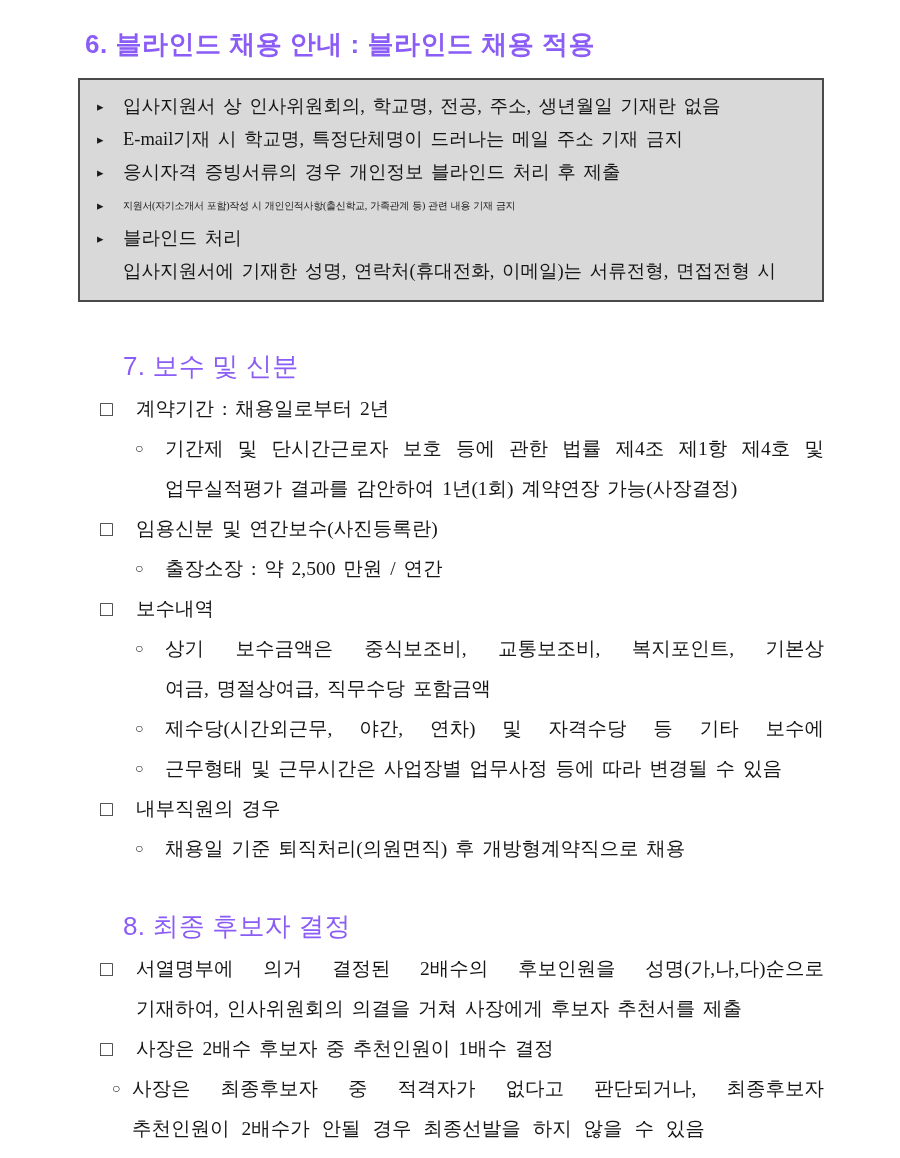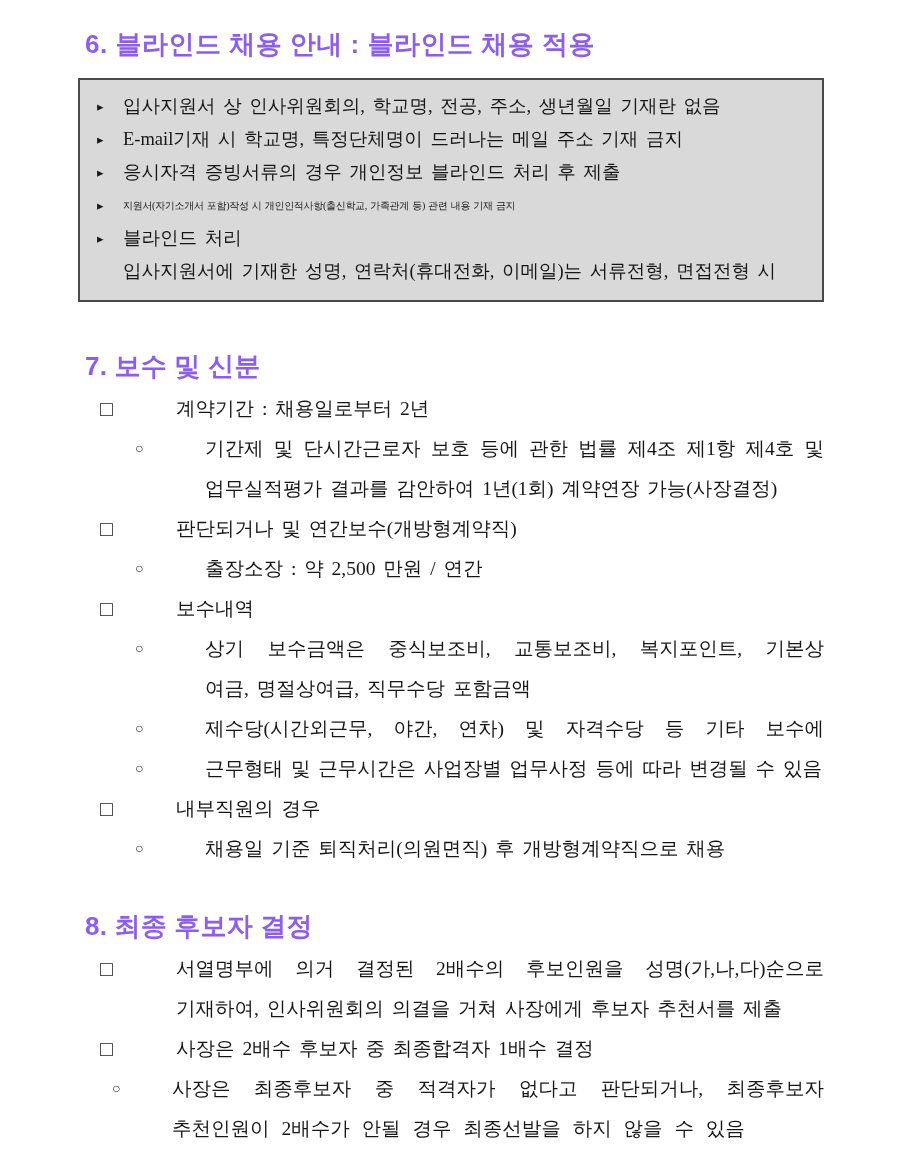--- a/index.html
+++ b/index.html
@@ -19,21 +19,21 @@
 
   .heading {
     font-family: "Liberation Sans", "DejaVu Sans", sans-serif;
     font-size: 26px;
     line-height: 28px;
     margin: 0;
     letter-spacing: 0.5px;
     color: #8b5cf6;
   }
   .h-medium { font-weight: 600; }
-  .h-heavy  { font-weight: 700; letter-spacing: 0.2px; }
+  .h-heavy  { font-weight: 400; letter-spacing: 0.2px; margin-left: 38px; }
 
   
   .graybox {
     margin-top: 20px;
     margin-left: -7px;
     width: 746px;
     box-sizing: border-box;
     background: #d9d9d9;
     border: 2px solid #4a4a4a;
     padding: 10px 16px 12px 14px;
@@ -60,21 +60,21 @@
   
   .items { margin-top: 9px; }
   .row { display: flex; align-items: flex-start; font-size: 19.5px; }
   .row .marker { flex: none; line-height: 40px; color: #1c1c1c; }
   .lvl1 { padding-left: 15px; }
   .lvl1 .marker { width: 36px; font-size: 21px; }
   .lvl2 { padding-left: 50px; }
   .lvl2 .marker { width: 30px; font-size: 14px; }
   .lvl2.tight { padding-left: 27px; }
   .lvl2.tight .marker { width: 20px; }
-  .lines { flex: 1; min-width: 0; margin-left: 40px; }
+  .lines { flex: 1; min-width: 0; }
   .line { line-height: 40px; word-spacing: 3px; }
   .line.stretch { text-align: justify; text-align-last: justify; }
   .line.wide { word-spacing: 7px; }
 </style>
 </head>
 <body>
 
 <div class="page">
 
   <section class="sec sec6">
@@ -129,21 +129,21 @@
         <span class="marker">○</span>
         <div class="lines">
           <div class="line stretch">기간제 및 단시간근로자 보호 등에 관한 법률 제4조 제1항 제4호 및</div>
           <div class="line">업무실적평가 결과를 감안하여 1년(1회) 계약연장 가능(사장결정)</div>
         </div>
       </div>
 
       <div class="row lvl1">
         <span class="marker">□</span>
         <div class="lines">
-            <div class="line">판단되거나 및 연간보수(개방형계약직)</div>
+            <div class="line">임용신분 및 연간보수(사진등록란)</div>
           </div>
       </div>
 
       <div class="row lvl2">
         <span class="marker">○</span>
         <div class="lines">
             <div class="line">출장소장 : 약 2,500 만원 / 연간</div>
           </div>
       </div>
 
@@ -201,21 +201,21 @@
         <span class="marker">□</span>
         <div class="lines">
           <div class="line stretch">서열명부에 의거 결정된 2배수의 후보인원을 성명(가,나,다)순으로</div>
           <div class="line">기재하여, 인사위원회의 의결을 거쳐 사장에게 후보자 추천서를 제출</div>
         </div>
       </div>
 
       <div class="row lvl1">
         <span class="marker">□</span>
         <div class="lines">
-            <div class="line">사장은 2배수 후보자 중 최종합격자 1배수 결정</div>
+            <div class="line">사장은 2배수 후보자 중 추천인원이 1배수 결정</div>
           </div>
       </div>
 
       <div class="row lvl2 tight">
         <span class="marker">○</span>
         <div class="lines">
           <div class="line stretch">사장은 최종후보자 중 적격자가 없다고 판단되거나, 최종후보자</div>
           <div class="line wide">추천인원이 2배수가 안될 경우 최종선발을 하지 않을 수 있음</div>
         </div>
       </div>

